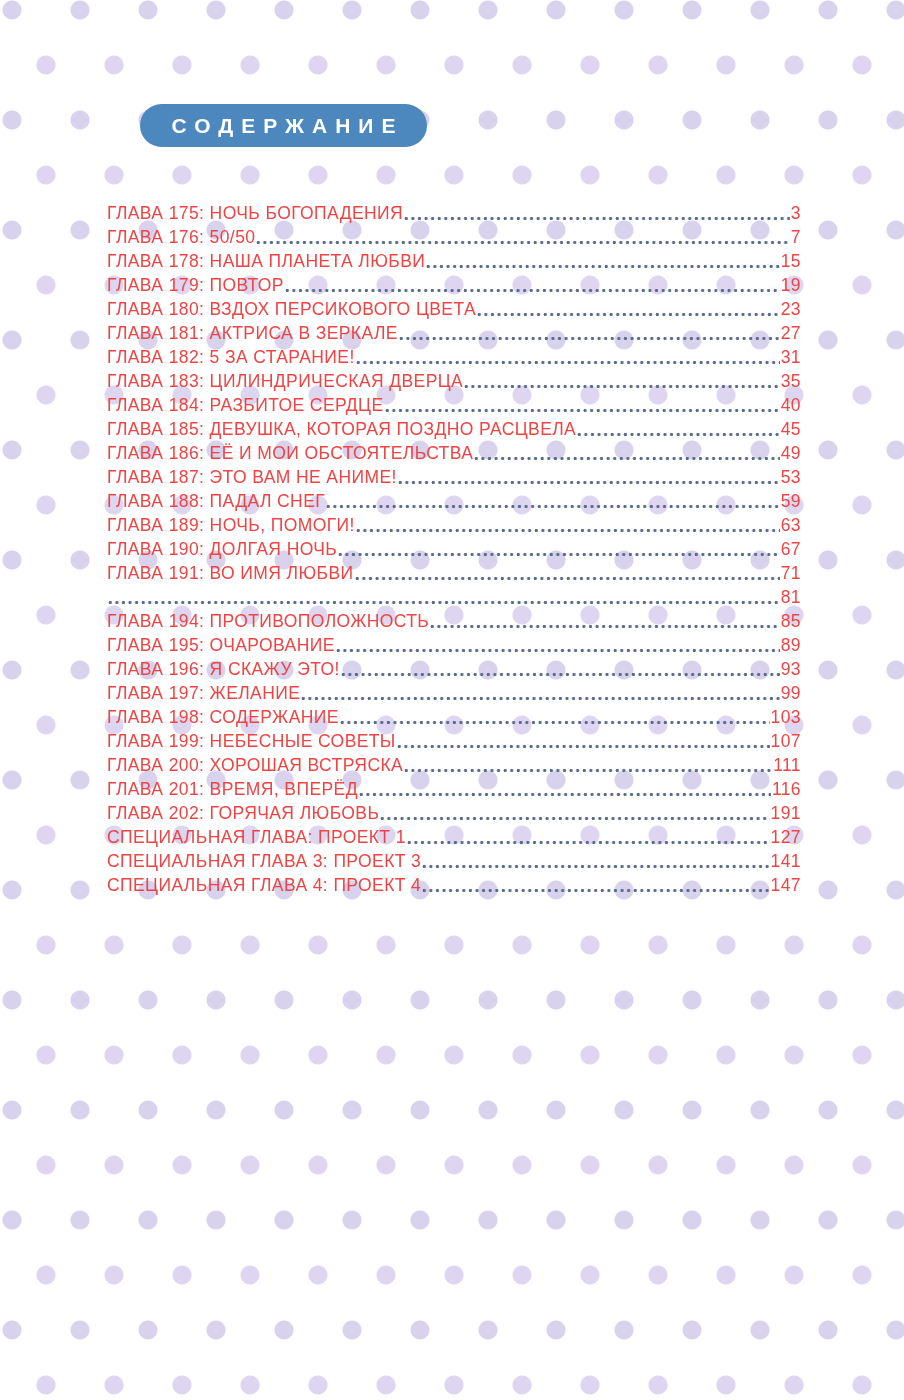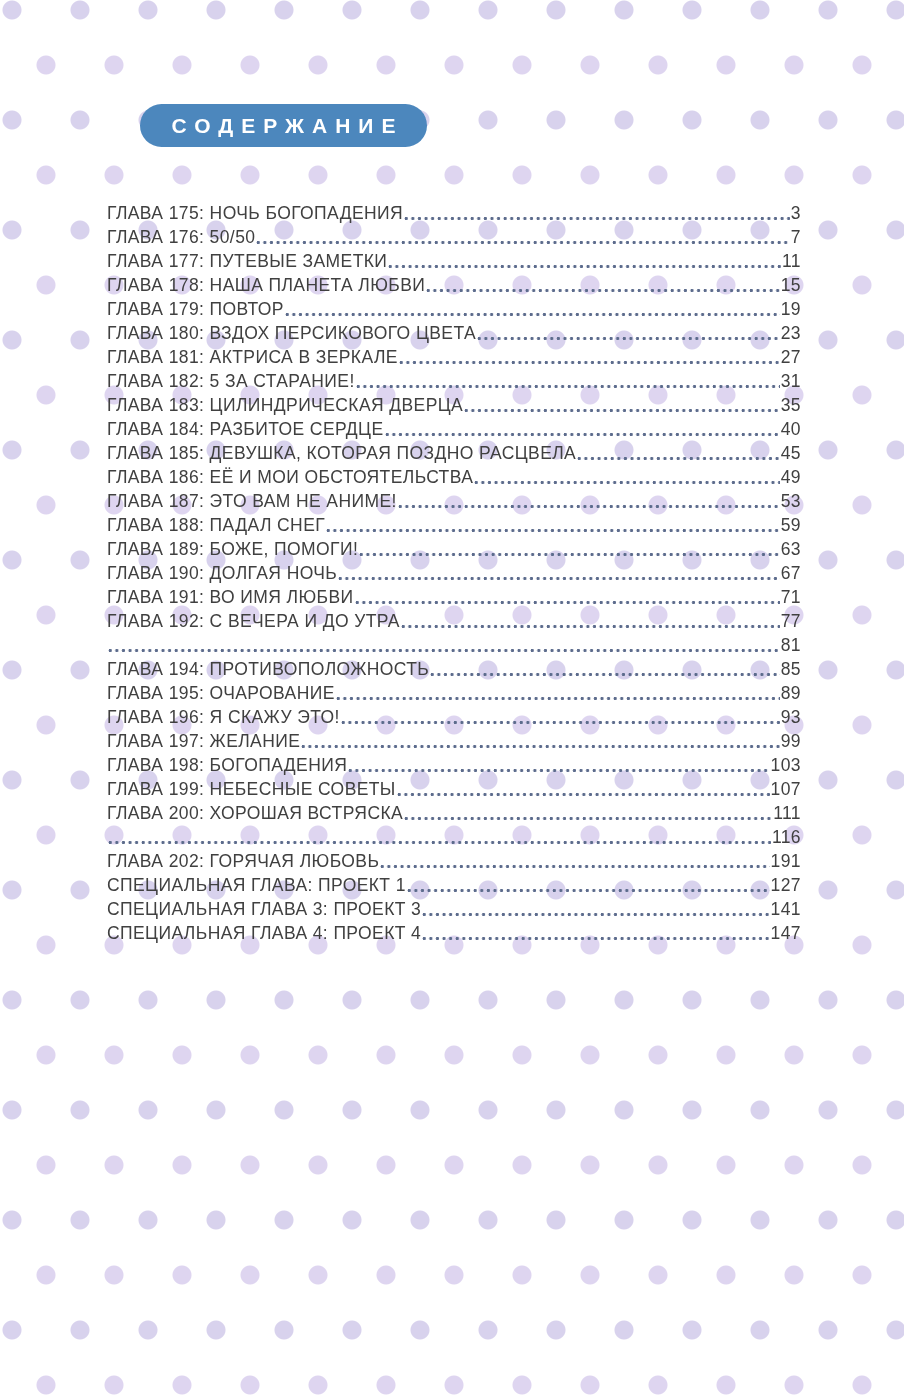--- a/index.html
+++ b/index.html
@@ -45,21 +45,21 @@
     padding-left: 8px; 
     white-space: nowrap;
   }
 
   .toc {
     position: absolute;
     left: 107px;
     top: 200px;
     width: 694px;
     list-style: none;
-    color: #404040;
+    color: #ef4444;
     font-size: 17.5px;
     letter-spacing: 0.4px;
   }
 
   .toc li {
     display: flex;
     align-items: flex-end;
     height: 24px;
     white-space: nowrap;
   }
@@ -93,25 +93,20 @@
     <span class="leader"></span>
     <span class="num">3</span>
   </li>
 
   <li>
     <span class="label">ГЛАВА 176: 50/50</span>
     <span class="leader"></span>
     <span class="num">7</span>
   </li>
 
-  <li>
-    <span class="label">ГЛАВА 177: ПУТЕВЫЕ ЗАМЕТКИ</span>
-    <span class="leader"></span>
-    <span class="num">11</span>
-  </li>
 
   <li>
     <span class="label">ГЛАВА 178: НАША ПЛАНЕТА ЛЮБВИ</span>
     <span class="leader"></span>
     <span class="num">15</span>
   </li>
 
   <li>
     <span class="label">ГЛАВА 179: ПОВТОР</span>
     <span class="leader"></span>
@@ -166,42 +161,37 @@
     <span class="num">53</span>
   </li>
 
   <li>
     <span class="label">ГЛАВА 188: ПАДАЛ СНЕГ</span>
     <span class="leader"></span>
     <span class="num">59</span>
   </li>
 
   <li>
-    <span class="label">ГЛАВА 189: БОЖЕ, ПОМОГИ!</span>
+    <span class="label">ГЛАВА 189: НОЧЬ, ПОМОГИ!</span>
     <span class="leader"></span>
     <span class="num">63</span>
   </li>
 
   <li>
     <span class="label">ГЛАВА 190: ДОЛГАЯ НОЧЬ</span>
     <span class="leader"></span>
     <span class="num">67</span>
   </li>
 
   <li>
     <span class="label">ГЛАВА 191: ВО ИМЯ ЛЮБВИ</span>
     <span class="leader"></span>
     <span class="num">71</span>
   </li>
 
-  <li>
-    <span class="label">ГЛАВА 192: С ВЕЧЕРА И ДО УТРА</span>
-    <span class="leader"></span>
-    <span class="num">77</span>
-  </li>
 
   <li>
     <span class="leader"></span>
     <span class="num">81</span>
   </li>
 
   <li>
     <span class="label">ГЛАВА 194: ПРОТИВОПОЛОЖНОСТЬ</span>
     <span class="leader"></span>
     <span class="num">85</span>
@@ -219,38 +209,39 @@
     <span class="num">93</span>
   </li>
 
   <li>
     <span class="label">ГЛАВА 197: ЖЕЛАНИЕ</span>
     <span class="leader"></span>
     <span class="num">99</span>
   </li>
 
   <li>
-    <span class="label">ГЛАВА 198: БОГОПАДЕНИЯ</span>
+    <span class="label">ГЛАВА 198: СОДЕРЖАНИЕ</span>
     <span class="leader"></span>
     <span class="num">103</span>
   </li>
 
   <li>
     <span class="label">ГЛАВА 199: НЕБЕСНЫЕ СОВЕТЫ</span>
     <span class="leader"></span>
     <span class="num">107</span>
   </li>
 
   <li>
     <span class="label">ГЛАВА 200: ХОРОШАЯ ВСТРЯСКА</span>
     <span class="leader"></span>
     <span class="num">111</span>
   </li>
 
   <li>
+    <span class="label">ГЛАВА 201: ВРЕМЯ, ВПЕРЁД</span>
     <span class="leader"></span>
     <span class="num">116</span>
   </li>
 
   <li>
     <span class="label">ГЛАВА 202: ГОРЯЧАЯ ЛЮБОВЬ</span>
     <span class="leader"></span>
     <span class="num">191</span>
   </li>
 

